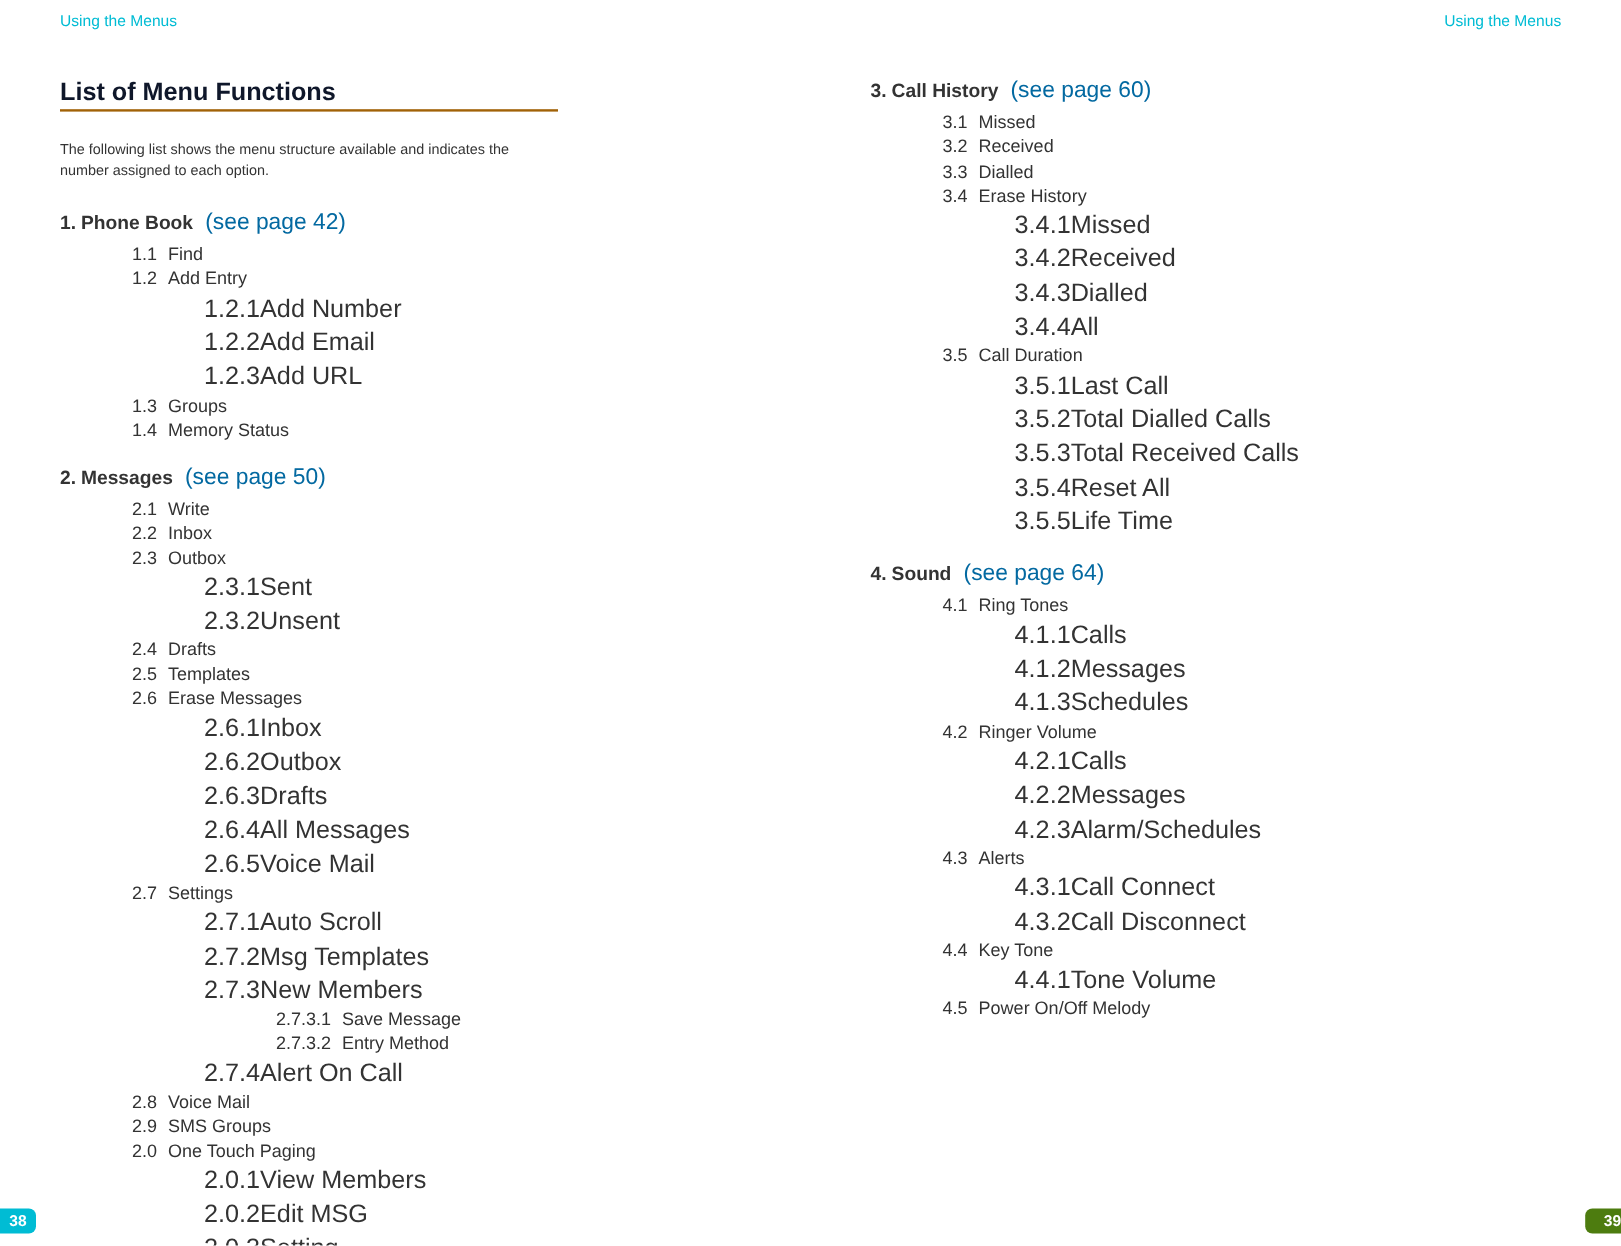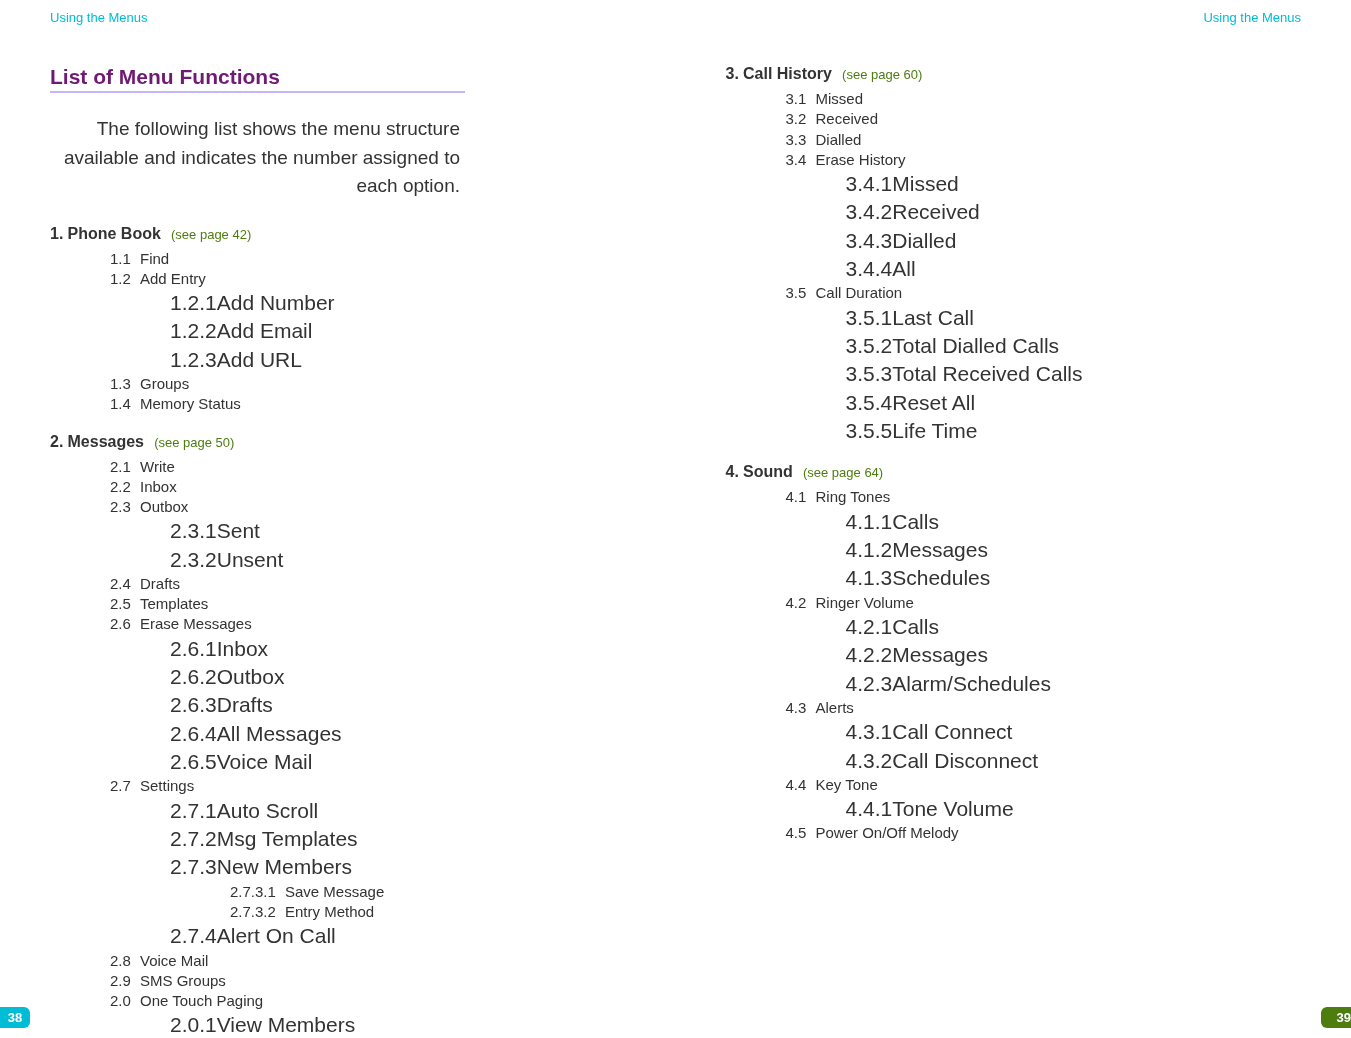--- a/index.html
+++ b/index.html
@@ -4,26 +4,26 @@
   <style>
     * { margin: 0; padding: 0; box-sizing: border-box; }
     body { font-family: Verdana, Arial, sans-serif; font-size: 15px; color: #333; background: #fff; width: 1351px; height: 1038px; position: relative; }
     .page-container { display: flex; width: 100%; height: 100%; }
     .page-left, .page-right { flex: 1; position: relative; padding: 10px 50px 40px 50px; }
     .page-header { color: #00bcd4; font-weight: normal; font-size: 13px; margin-bottom: 40px; }
     .page-right .page-header { text-align: right; }
     .page-number { position: absolute; bottom: 10px; color: #fff; font-size: 13px; font-weight: bold; width: 30px; text-align: center; padding: 3px 0; }
     .page-left .page-number { left: 0; background: #00bcd4; border-radius: 0 6px 6px 0; margin-top: 40px; }
     .page-right .page-number { right: 0; background: #4d7c0f; border-radius: 6px 0 0 6px; text-align: right; }
-    .section-title { font-size: 21px; font-weight: bold; color: #701a75; margin-bottom: 4px; border-bottom: 2px solid #c4b5fd; display: inline-block; padding-bottom: 2px; width: 415px; }
-    .intro-text { font-size: 19px; color: #333; margin-top: 18px; margin-bottom: 24px; line-height: 1.5; width: 410px; text-align: right; }
+    .section-title { font-size: 21px; font-weight: bold; color: #0f172a; margin-bottom: 4px; border-bottom: 2px solid #a16207; display: inline-block; padding-bottom: 2px; width: 415px; }
+    .intro-text { font-size: 12px; color: #333; margin-top: 18px; margin-bottom: 24px; line-height: 1.5; width: 410px; }
     .menu-title-row { margin-bottom: 6px; margin-top: 18px; }
     .menu-number { font-weight: bold; font-size: 16px; }
     .menu-title { font-weight: bold; font-size: 16px; display: inline; }
-    .page-ref { font-size: 13px; color: #4d7c0f; margin-left: 6px; }
+    .page-ref { font-size: 19px; color: #0369a1; margin-left: 6px; }
     .l1 { margin-left: 60px; font-size: 15px; line-height: 1.35; }
     .l2 { margin-left: 120px; font-size: 21px; line-height: 1.35; }
     .l3 { margin-left: 180px; font-size: 15px; line-height: 1.35; }
     .num { display: inline-block; min-width: 30px; }
     .num2 { display: inline-block; min-width: 42px; }
     .num3 { display: inline-block; min-width: 55px; }
   </style>
 </head>
 <body>
 

